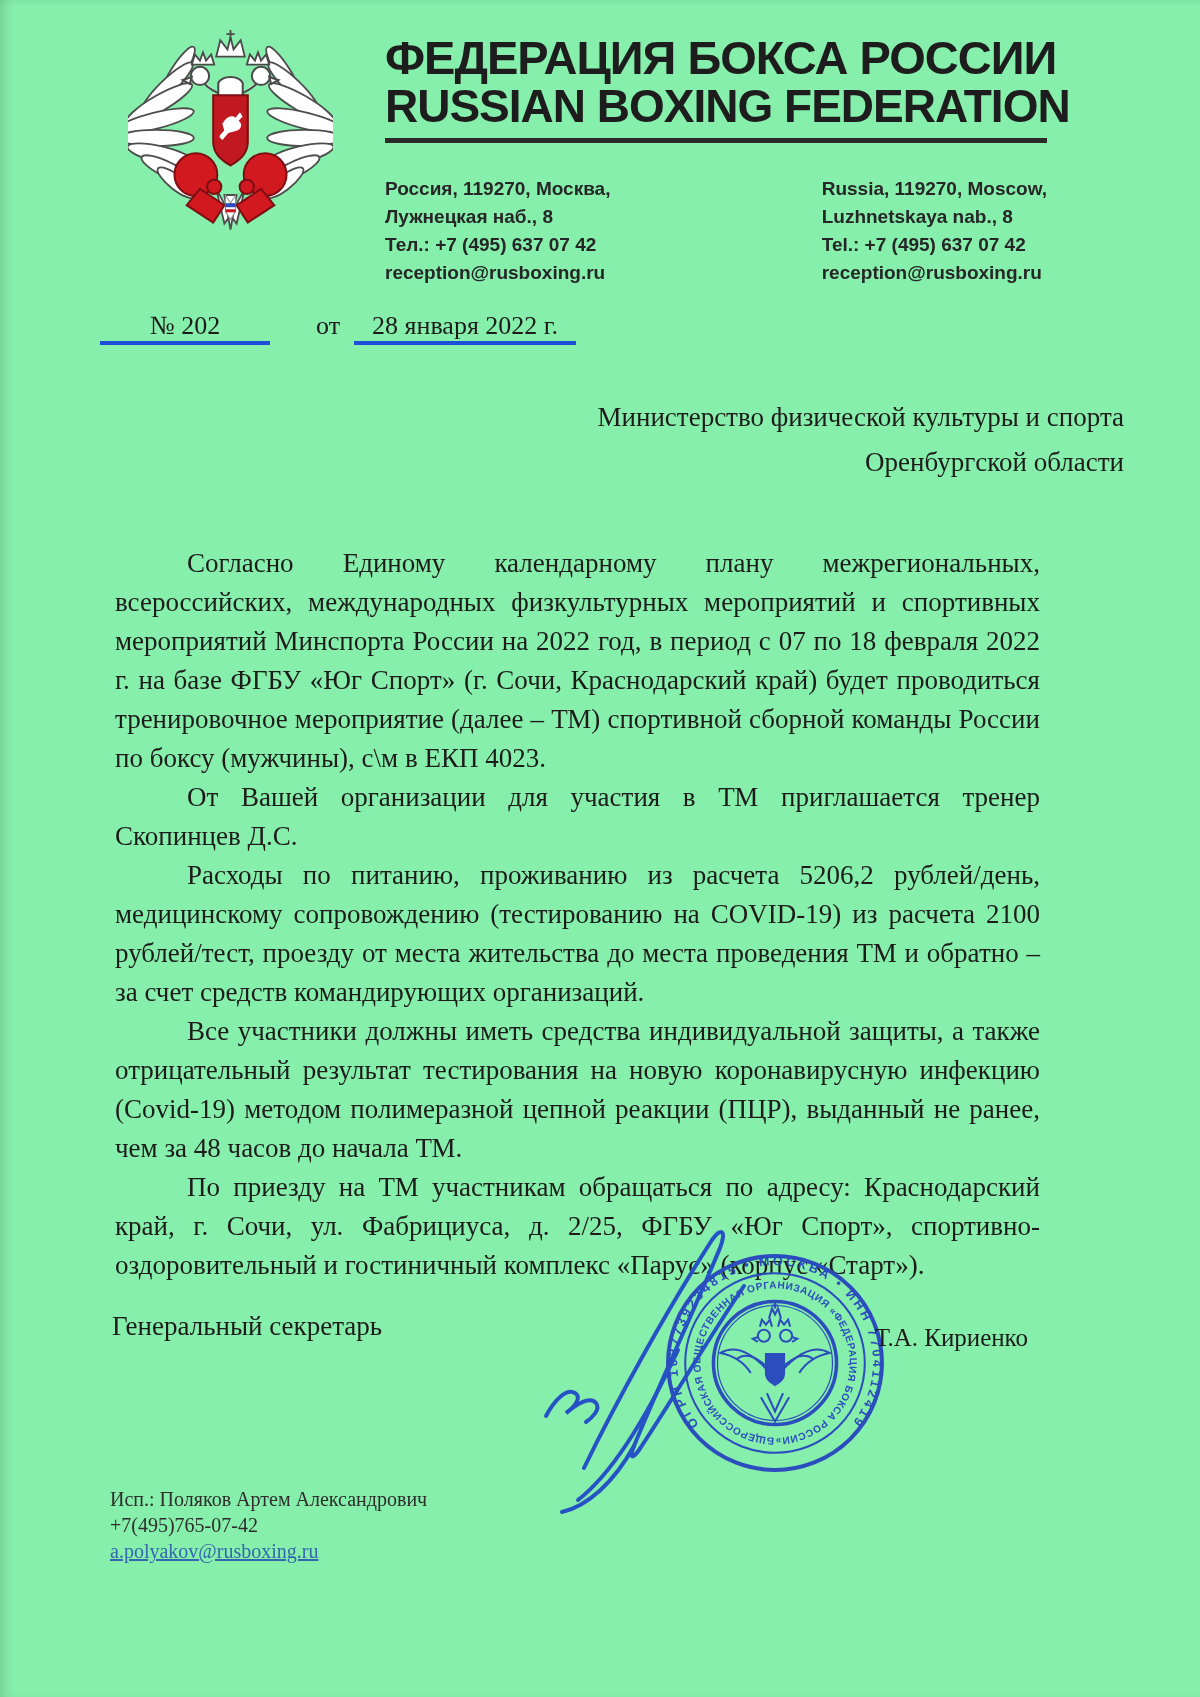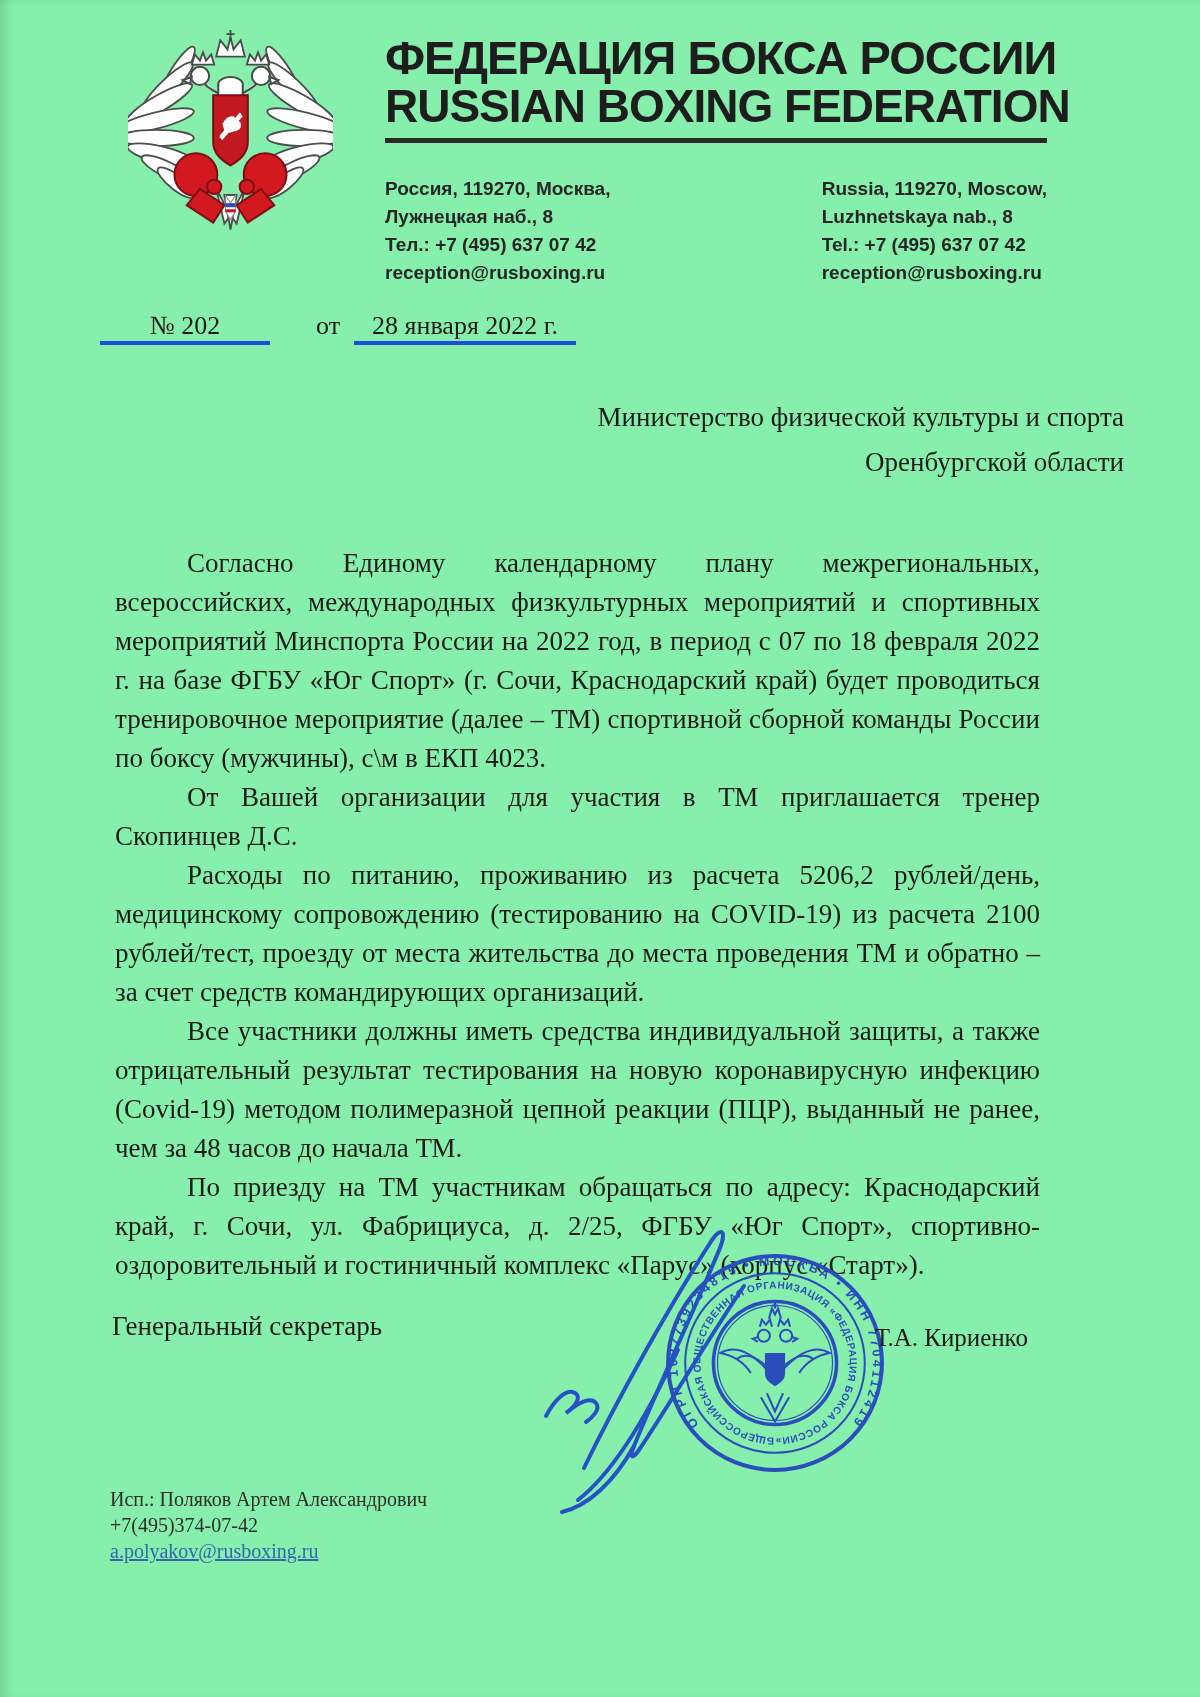--- a/index.html
+++ b/index.html
@@ -205,17 +205,17 @@
         <path d="M98,146 l14,24 14,-24"></path>
       </g>
     </svg>
 
     <div class="sig-title">Генеральный секретарь</div>
     <div class="sig-name">Т.А. Кириенко</div>
   </div>
 
   <div class="footer">
     <div>Исп.: Поляков Артем Александрович</div>
-    <div>+7(495)374-07-42</div>
+    <div>+7(495)765-07-42</div>
     <div class="email">a.polyakov@rusboxing.ru</div>
   </div>
 
 </div>
 
 </body></html>

